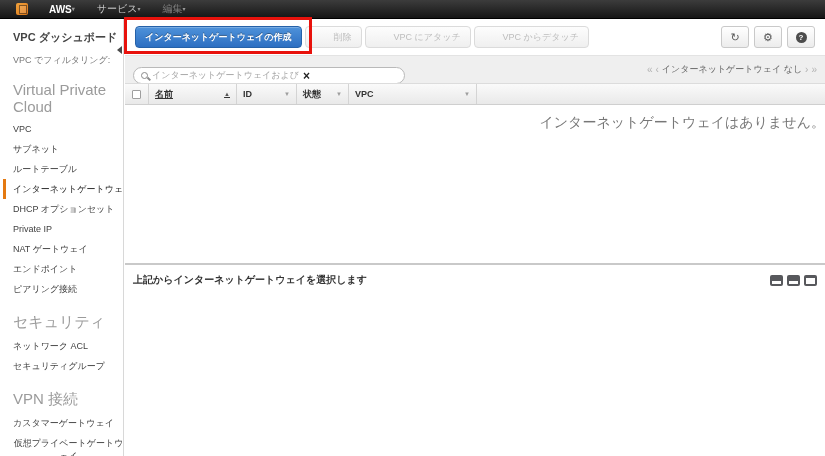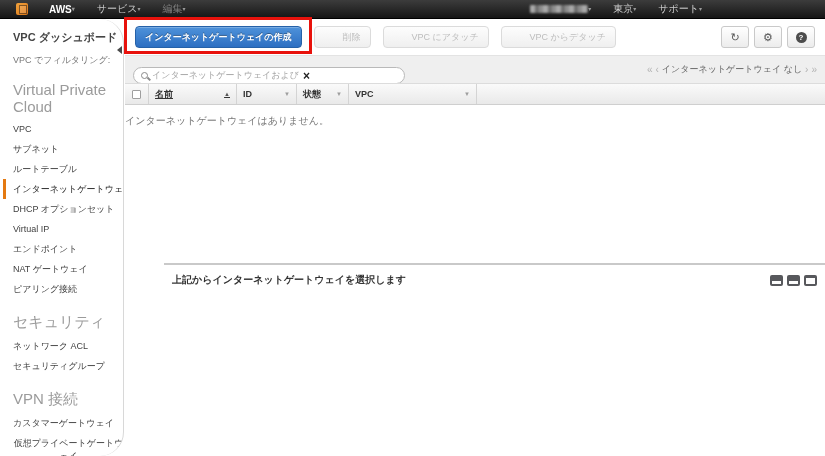--- a/index.html
+++ b/index.html
@@ -33,21 +33,21 @@
   .nav-right { margin-left:auto; margin-right:112px; display:flex; align-items:center; height:100%; }
   .blur-block {
     width:58px; height:8px; border-radius:1px;
     background:repeating-linear-gradient(90deg,#a8a8a8 0 5px,#6f6f6f 5px 9px,#8d8d8d 9px 13px);
     filter:blur(1.2px);
   }
 
   
   .sidebar {
     position:absolute; top:19px; left:0; width:124px; height:437px;
-    background:#fff; border-right:1px solid #d8d8d8; overflow:hidden;border-radius:24px;
+    background:#fff; border-right:1px solid #d8d8d8; overflow:hidden;
   }
   .sb-title { font-size:11px; color:#444; font-weight:bold; margin:11px 0 9px 13px; cursor:pointer; }
   .sb-filter-label { font-size:9px; color:#777; margin:0 0 3px 13px; }
   .sb-select {
     margin-left:13px; width:102px; height:15px; border:1px solid #a9a9a9; border-radius:2px;
     background:linear-gradient(#fff,#f1f1f1); display:flex; align-items:center;
     font-size:9px; color:#333; padding:0 3px; cursor:pointer;
   }
   .sb-select .caret { margin-left:auto; color:#555; }
   .sb-section { font-size:15px; color:#9b9b9b; margin:14px 0 4px 13px; }
@@ -59,21 +59,21 @@
     margin-left:3px; padding-left:7px; border-left:3px solid #e47911; color:#222;
   }
   .collapse-arrow {
     position:absolute; left:117px; top:46px; width:0; height:0; cursor:pointer; z-index:6;
     border-top:4px solid transparent; border-bottom:4px solid transparent; border-right:5px solid #4a4a4a;
   }
 
   
   .main { position:absolute; top:19px; left:125px; width:700px; height:437px; display:flex; flex-direction:column; }
 
-  .toolbar { height:36px; background:#fff; display:flex; align-items:center; padding:0 10px; gap:12px; position:relative; }
+  .toolbar { height:36px; background:#fff; display:flex; align-items:center; padding:0 10px; gap:3px; position:relative; }
   .btn {
     font-size:9px; height:22px; padding:0 9px; border-radius:4px; border:1px solid;
     display:inline-flex; align-items:center; white-space:nowrap; cursor:pointer;
   }
   .btn-primary {
     background:linear-gradient(#4e92da,#2d6fc2); border-color:#2561a8; color:#fff; font-weight:bold;
     text-shadow:0 -1px 0 rgba(0,0,0,.35); box-shadow:inset 0 1px 0 rgba(255,255,255,.25);
   }
   .btn-disabled { background:linear-gradient(#fdfdfd,#efefef); border-color:#dbdbdb; color:#bdbdbd; cursor:default;padding-left:28px; }
   .btn-wrap { position:relative; display:inline-block; }
@@ -115,23 +115,23 @@
   }
   .th { display:flex; align-items:center; padding:0 6px; border-right:1px solid #d4d4d4; cursor:pointer; }
   .th .sort { margin-left:auto; font-size:6px; padding-left:6px; }
   .sort-asc { color:#555; } .sort-desc { color:#9e9e9e; }
   .th-check { width:24px; justify-content:center; }
   .th-name { width:88px;text-decoration:underline; } .th-id { width:60px; } .th-state { width:52px; } .th-vpc { width:128px; }
   .th-rest { flex:1; border-right:none; cursor:default; }
   .checkbox { width:9px; height:9px; background:#fff; border:1px solid #9e9e9e; border-radius:1px; cursor:pointer; }
 
   .tbody { flex:0 0 158px; background:#fff; }
-  .empty-msg { text-align:left; font-size:10px; color:#777; padding-top:9px; }
-
-  .detail { flex:1; border-top:2px solid #c9c9c9; background:#fff;margin-left:39px; }
+  .empty-msg { text-align:right; font-size:14px; color:#777; padding-top:9px; }
+
+  .detail { flex:1; border-top:2px solid #c9c9c9; background:#fff; }
   .detail-header { display:flex; align-items:center; padding:8px 8px 0 8px; }
   .detail-msg { font-size:10px; font-weight:bold; color:#333; }
   .pane-icons { margin-left:auto; display:flex; gap:4px; }
   .pane-icon { width:13px; height:11px; background:#57585c; border-radius:2px; position:relative; cursor:pointer; }
   .pane-icon::after { content:""; position:absolute; left:2px; right:2px; bottom:2px; height:3px; background:#fdfdfd; }
   .pane-icon.full::after { top:3px; height:auto; }
 </style>
 </head>
 <body>
 
@@ -142,49 +142,35 @@
     <span class="caret">▾</span>
   </div>
   <div class="nav-item">
     <span>サービス</span>
     <span class="caret">▾</span>
   </div>
   <div class="nav-item dim">
     <span>編集</span>
     <span class="caret">▾</span>
   </div>
-  <div class="nav-right">
-    <div class="nav-item">
-      <span class="blur-block"></span>
-      <span class="caret">▾</span>
-    </div>
-    <div class="nav-item">
-      <span>東京</span>
-      <span class="caret">▾</span>
-    </div>
-    <div class="nav-item">
-      <span>サポート</span>
-      <span class="caret">▾</span>
-    </div>
-  </div>
 </div>
 
 <div class="sidebar">
   <div class="sb-title">VPC ダッシュボード</div>
   <div class="sb-filter-label">VPC でフィルタリング:</div>
 
   <div class="sb-section">Virtual Private Cloud</div>
   <div class="sb-item">VPC</div>
   <div class="sb-item">サブネット</div>
   <div class="sb-item">ルートテーブル</div>
   <div class="sb-item active">インターネットゲートウェイ</div>
   <div class="sb-item">DHCP オプションセット</div>
-  <div class="sb-item">Virtual IP</div>
+  <div class="sb-item">Private IP</div>
+  <div class="sb-item">NAT ゲートウェイ</div>
   <div class="sb-item">エンドポイント</div>
-  <div class="sb-item">NAT ゲートウェイ</div>
   <div class="sb-item">ピアリング接続</div>
 
   <div class="sb-section">セキュリティ</div>
   <div class="sb-item">ネットワーク ACL</div>
   <div class="sb-item">セキュリティグループ</div>
 
   <div class="sb-section">VPN 接続</div>
   <div class="sb-item">カスタマーゲートウェイ</div>
   <div class="sb-item wrap">仮想プライベートゲートウェイ</div>
   <div class="sb-item">VPN 接続</div>

